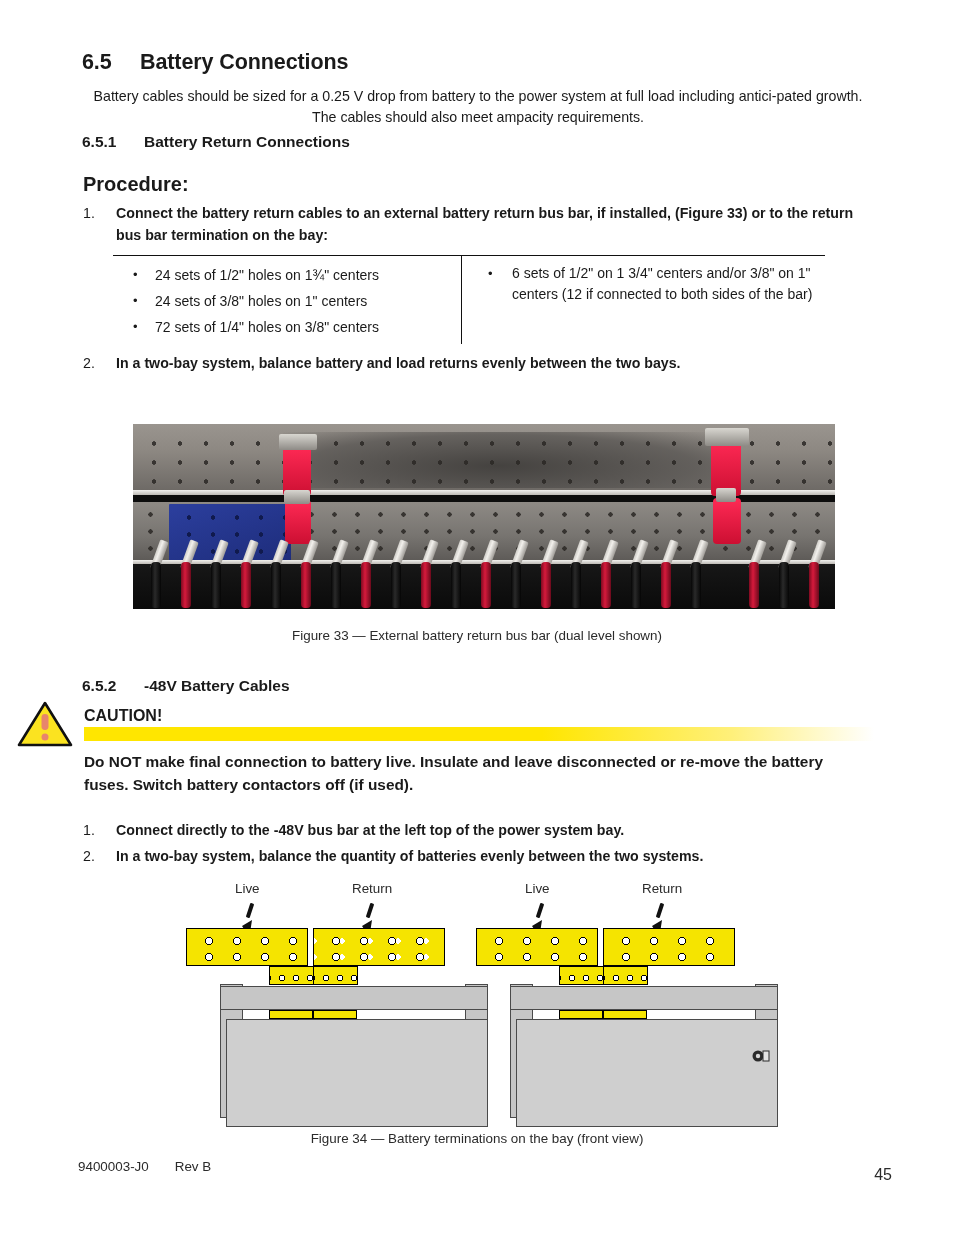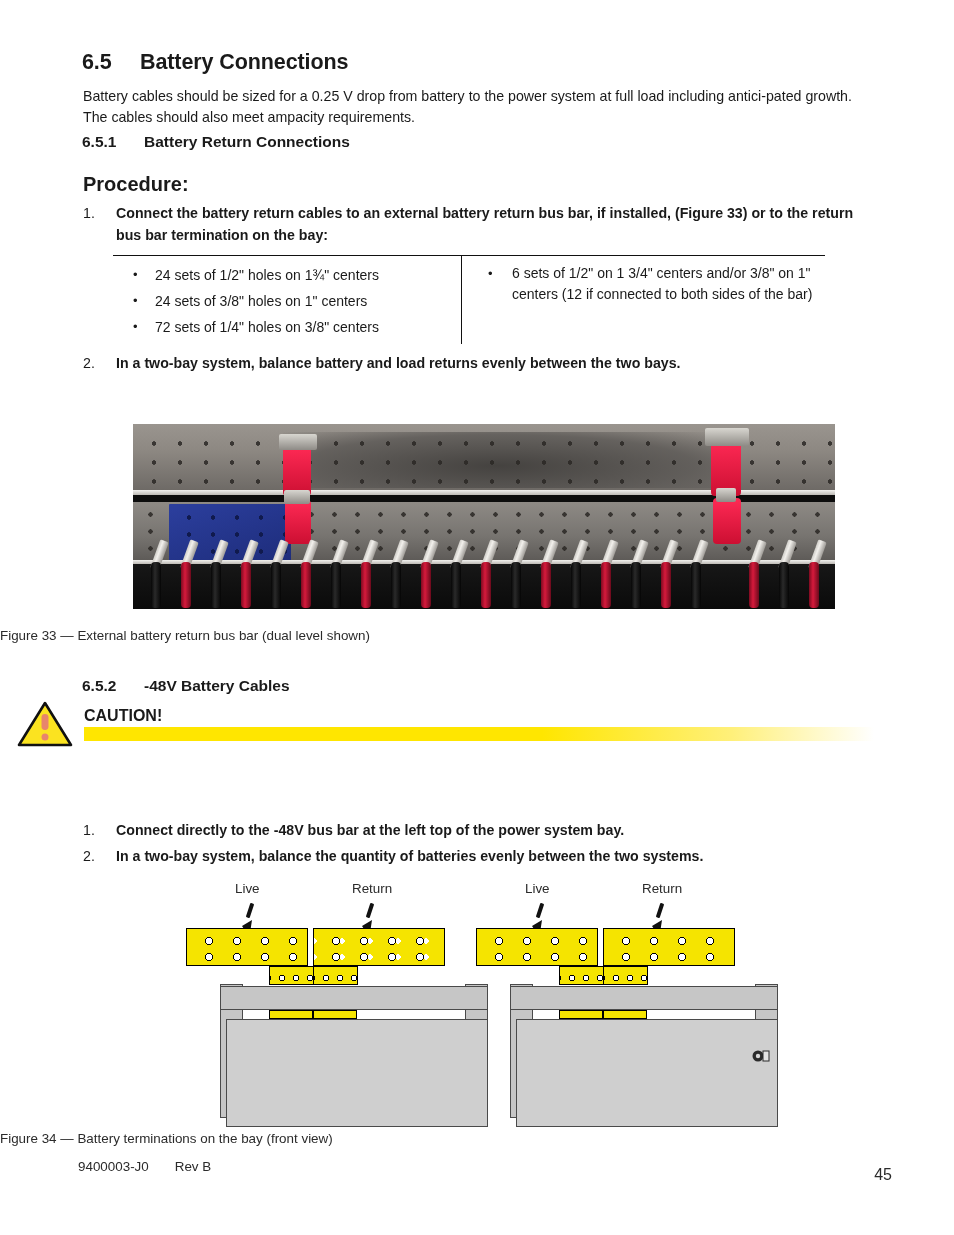--- a/index.html
+++ b/index.html
@@ -37,20 +37,21 @@
     font-size: 15.5px;
     font-weight: bold;
     white-space: nowrap;
   }
   .h3 .num { display: inline-block; width: 62px; }
 
   .bodytext {
     position: absolute;
     font-size: 14.2px;
     line-height: 21px;
+    text-align: center;
   }
 
   .label-bold {
     position: absolute;
     font-size: 20px;
     font-weight: bold;
   }
 
   
   .numitem {
@@ -214,21 +215,21 @@
     padding: 5px 6px 4px 8px;
     box-sizing: border-box;
     font-size: 12.6px;
     line-height: 18.5px;
     color: #3a3a3a;
   }
 
   .figcap {
     position: absolute;
     width: 100%;
-    text-align: left;
+    text-align: center;
     font-size: 13.4px;
     color: #2b2b2b;
   }
 
   
   .warn-tri {
     position: absolute;
     left: 17px;
     top: 700px;
     width: 56px;
@@ -481,20 +482,21 @@
   </div>
 
   <svg class="warn-tri" viewBox="0 0 56 48">
     <polygon points="28,3 54,45 2,45" fill="#fbe320" stroke="#111111" stroke-width="2.6" stroke-linejoin="round"></polygon>
     <rect x="24.5" y="14" width="7" height="16" rx="3.4" fill="#e8856b"></rect>
     <circle cx="28" cy="37" r="3.5" fill="#e8856b"></circle>
   </svg>
 
   <div class="caution-word">CAUTION!</div>
   <div class="caution-bar"></div>
+  <div class="caution-text">Do NOT make final connection to battery live. Insulate and leave disconnected or re-move the battery fuses. Switch battery contactors off (if used).</div>
 
   <div class="numitem" style="left:83px; top:820px; width:790px;">
     <span class="n">1.</span>
     <span class="txt">Connect directly to the -48V bus bar at the left top of the power system bay.</span>
   </div>
   <div class="numitem" style="left:83px; top:846px; width:790px;">
     <span class="n">2.</span>
     <span class="txt">In a two-bay system, balance the quantity of batteries evenly between the two systems.</span>
   </div>
 

